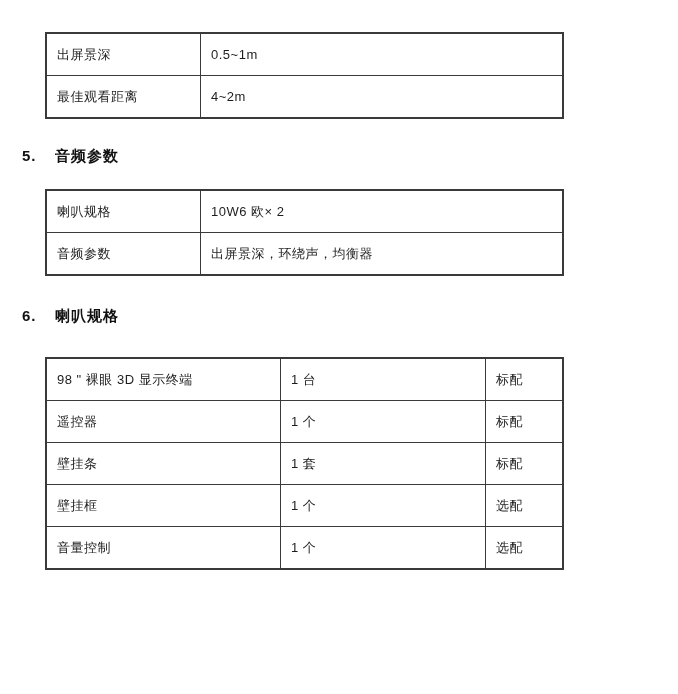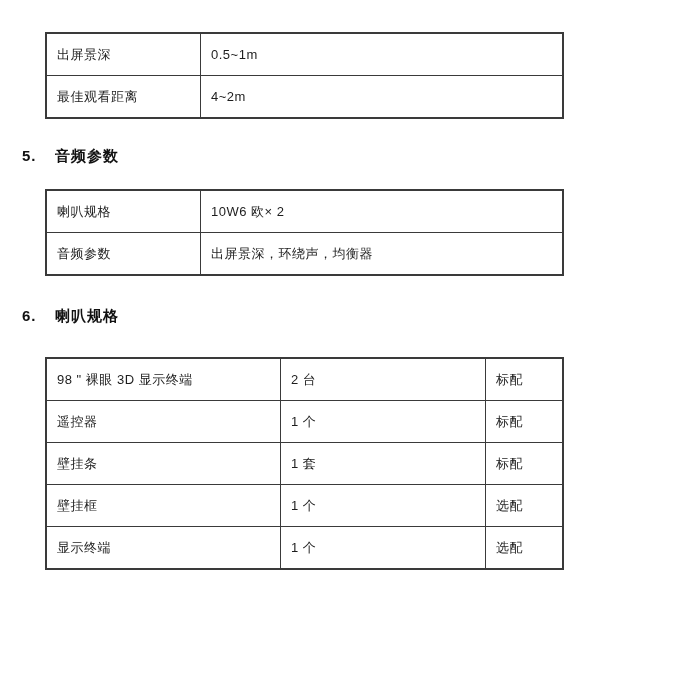--- a/index.html
+++ b/index.html
@@ -103,39 +103,39 @@
 
   <table class="spec-table t-accessories">
     <colgroup>
         <col style="width:234px">
         <col style="width:205px">
         <col>
       </colgroup>
     <tbody>
         <tr>
           <td>98 " 裸眼 3D 显示终端</td>
-          <td>2 台</td>
+          <td>1 台</td>
           <td>标配</td>
         </tr>
         <tr>
           <td>遥控器</td>
           <td>1 个</td>
           <td>标配</td>
         </tr>
         <tr>
           <td>壁挂条</td>
           <td>1 套</td>
           <td>标配</td>
         </tr>
         <tr>
           <td>壁挂框</td>
           <td>1 个</td>
           <td>选配</td>
         </tr>
         <tr>
-          <td>显示终端</td>
+          <td>音量控制</td>
           <td>1 个</td>
           <td>选配</td>
         </tr>
       </tbody>
   </table>
 
 </div>
 
 </body></html>

